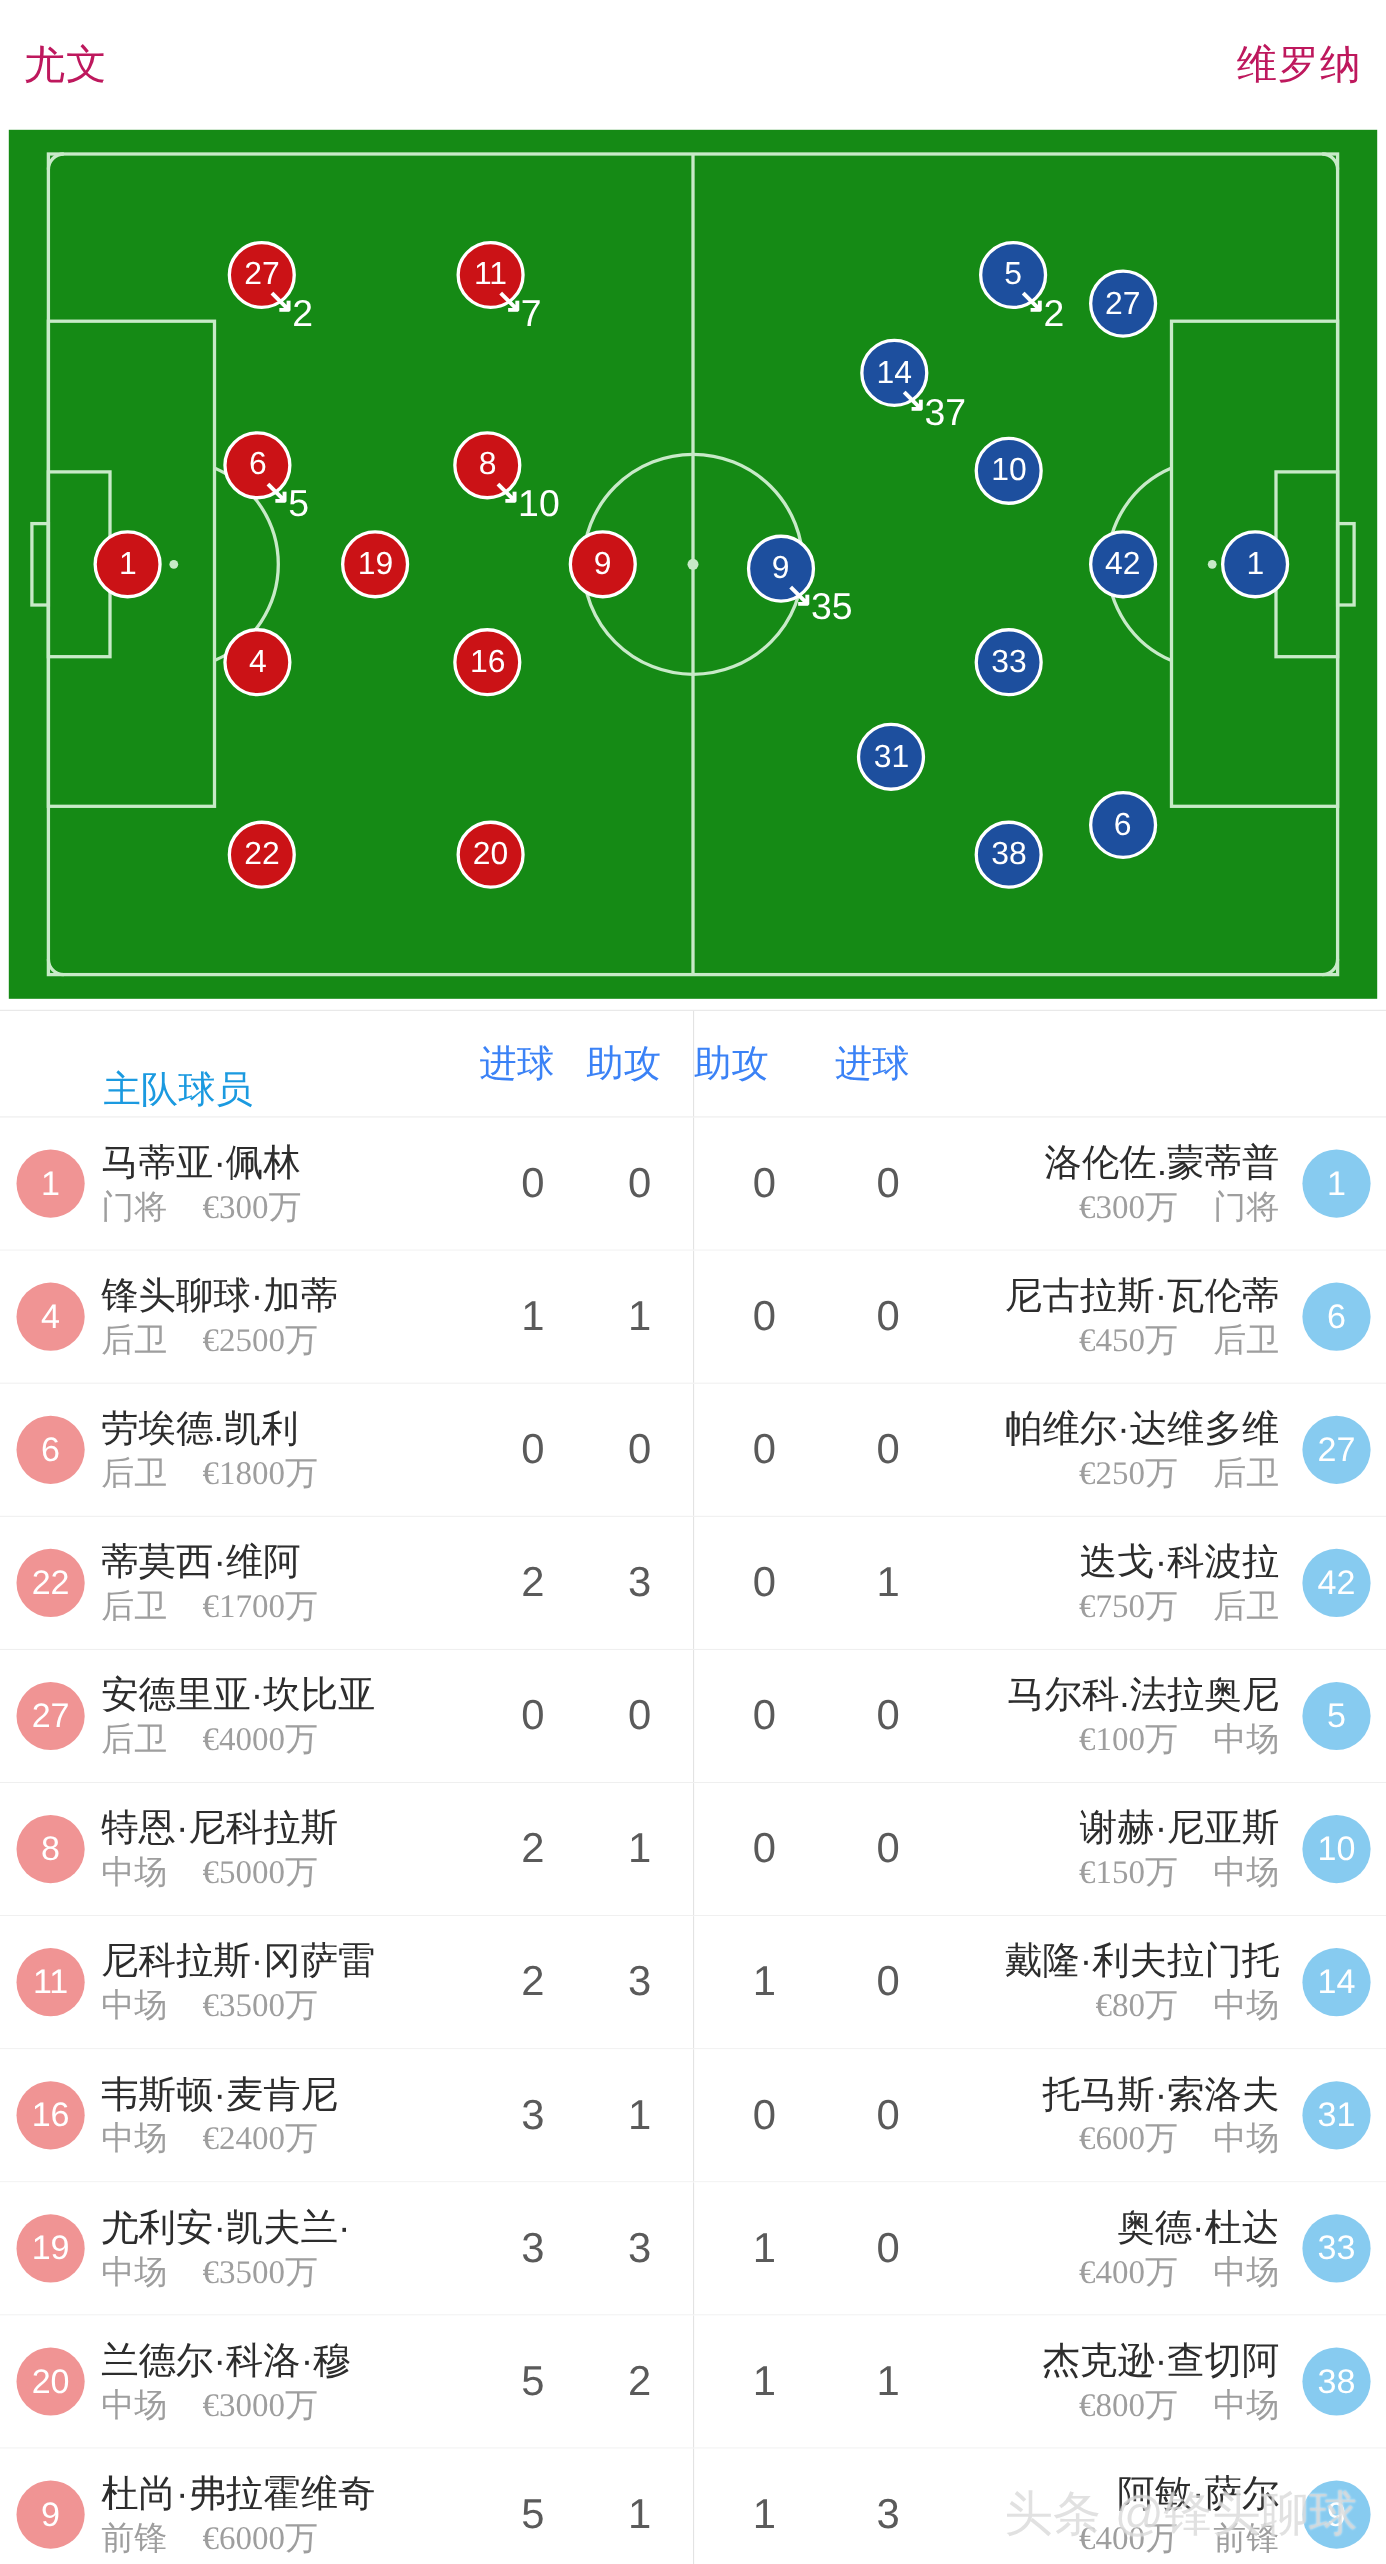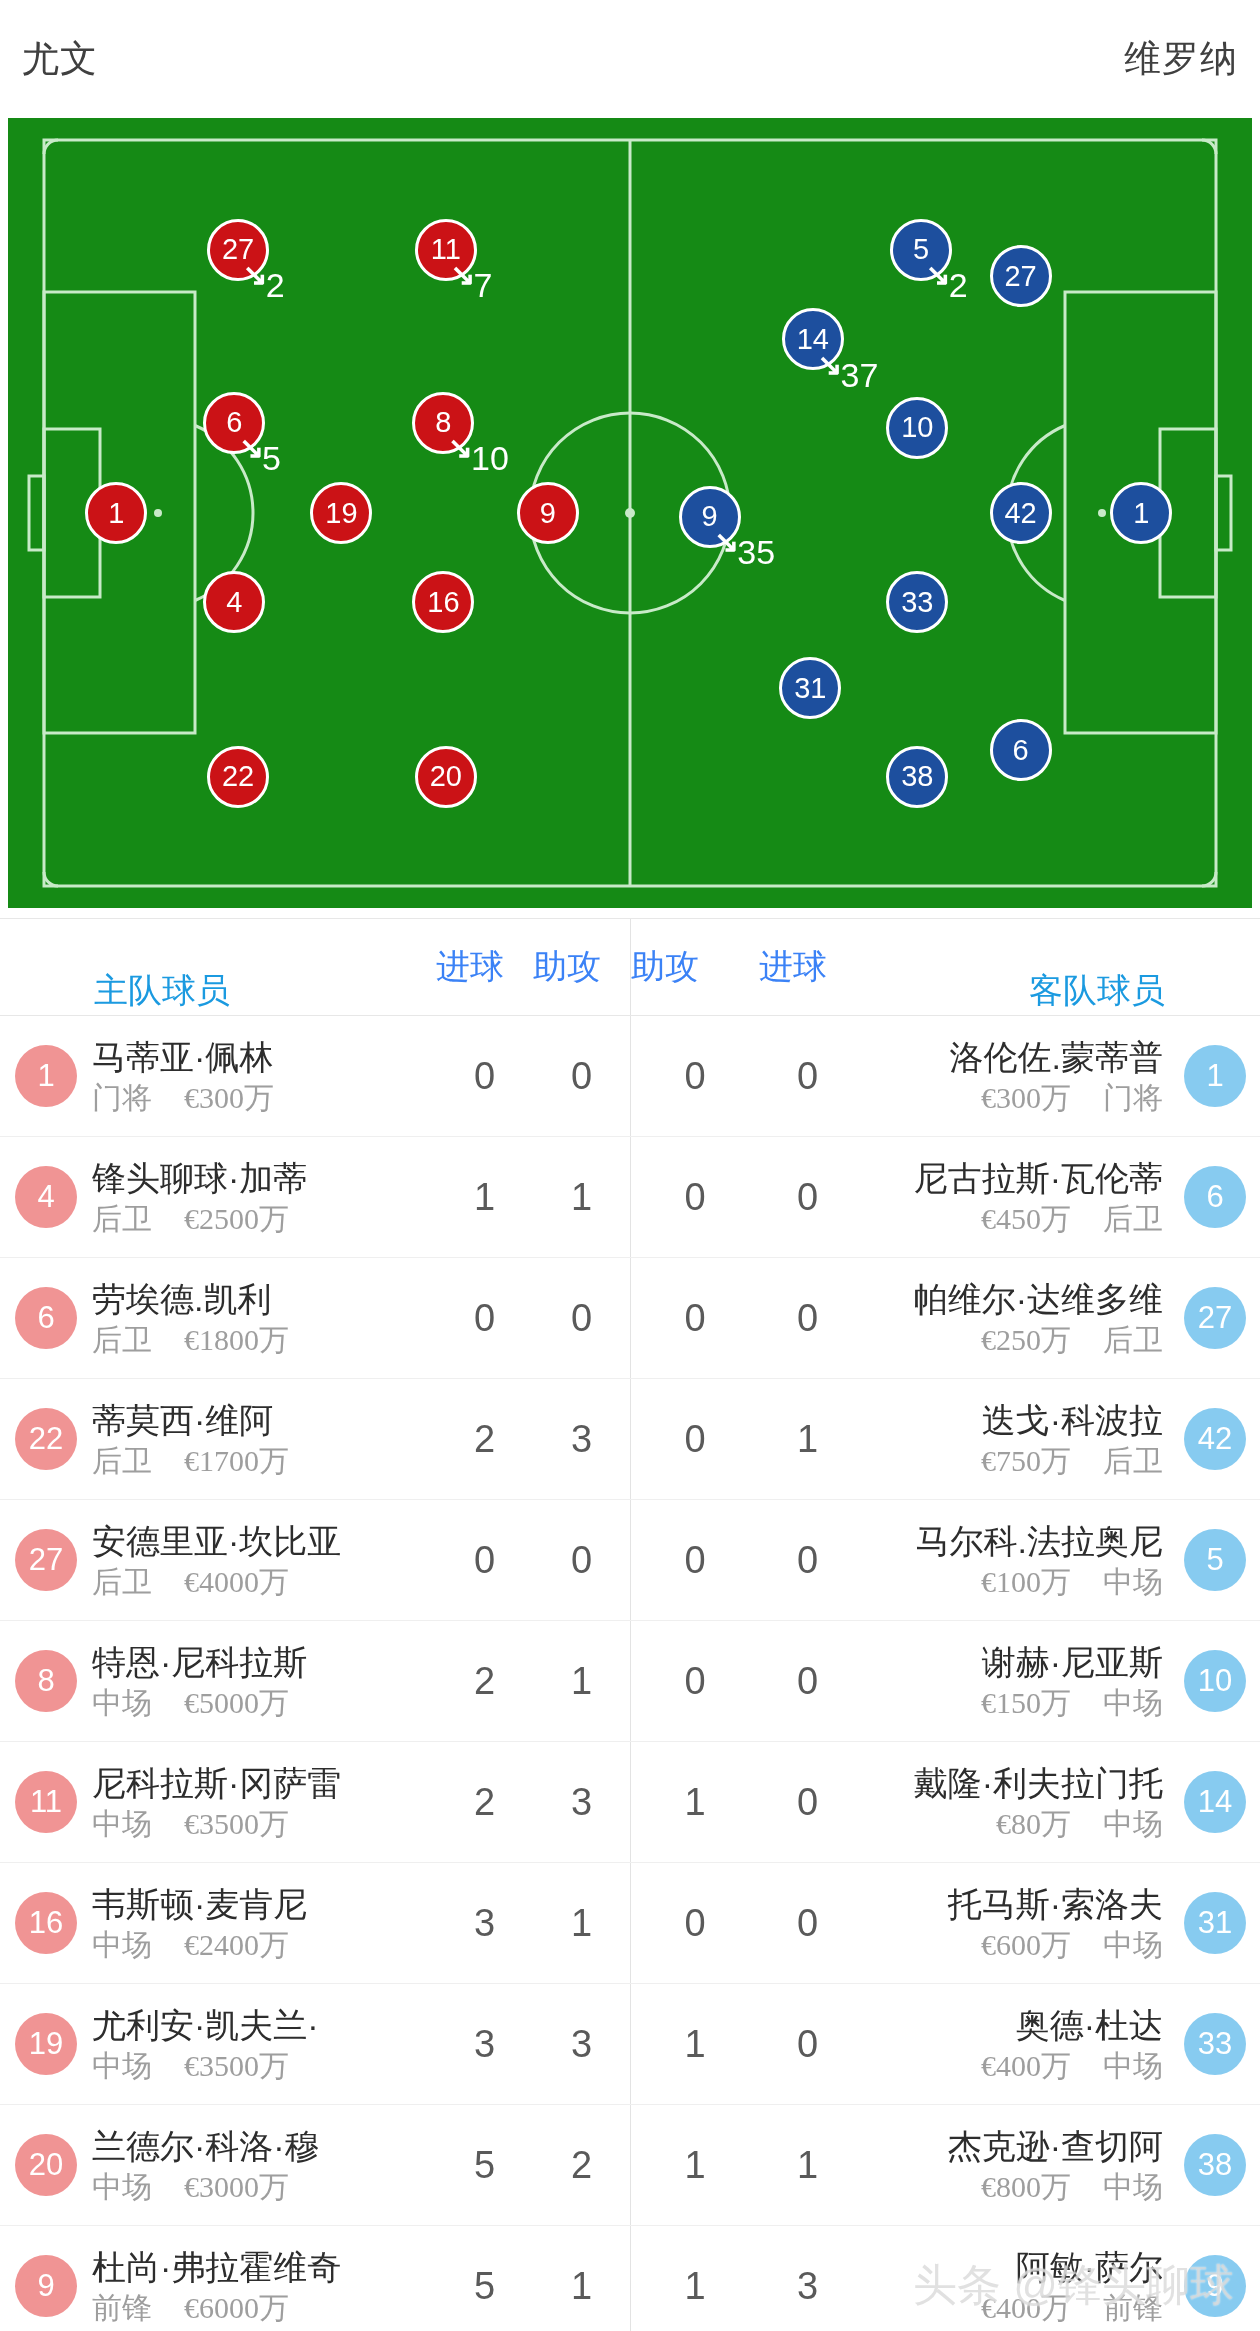--- a/index.html
+++ b/index.html
@@ -5,21 +5,21 @@
   html,body{margin:0;padding:0;}
   body{
     width:1260px;height:2331px;position:relative;overflow:hidden;
     background:#ffffff;font-family:"Liberation Sans",sans-serif;
   }
   
   .team-header{
     height:118px;display:flex;align-items:center;justify-content:space-between;
     padding:0 22px;box-sizing:border-box;background:#fff;
   }
-  .team-name{font-size:37px;color:#404040;font-weight:500;letter-spacing:1px;}
+  .team-name{font-size:37px;color:#be185d;font-weight:500;letter-spacing:1px;}
   
   .pitch-wrap{
     position:relative;margin:0 8px;height:790px;background:#158a15;overflow:hidden;
   }
   .pitch-svg{position:absolute;left:0;top:0;width:100%;height:100%;}
   .player{
     position:absolute;width:56px;height:56px;border-radius:50%;
     border:3px solid #ffffff;box-sizing:content-box;
     display:flex;align-items:center;justify-content:center;
     transform:translate(-50%,-50%);color:#fff;font-size:29px;font-weight:500;
@@ -208,21 +208,20 @@
   <div class="stats-header">
     <div class="half left">
       <div></div>
       <div class="hdr-team home-side">主队球员</div>
       <div class="hdr-label">进球</div>
       <div class="hdr-label">助攻</div>
     </div>
     <div class="half right">
       <div class="hdr-label">助攻</div>
       <div class="hdr-label">进球</div>
-      <div class="hdr-team away-side">客队球员</div>
       <div></div>
     </div>
   </div>
   <div id="stats-rows">
       <div class="row">
         <div class="half left">
           <div class="circle-cell">
             <div class="num-circle home">1</div>
           </div>
           <div class="name-cell">

